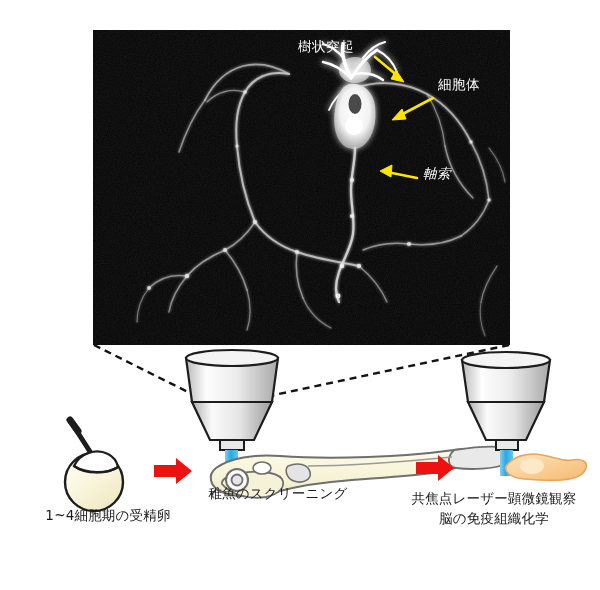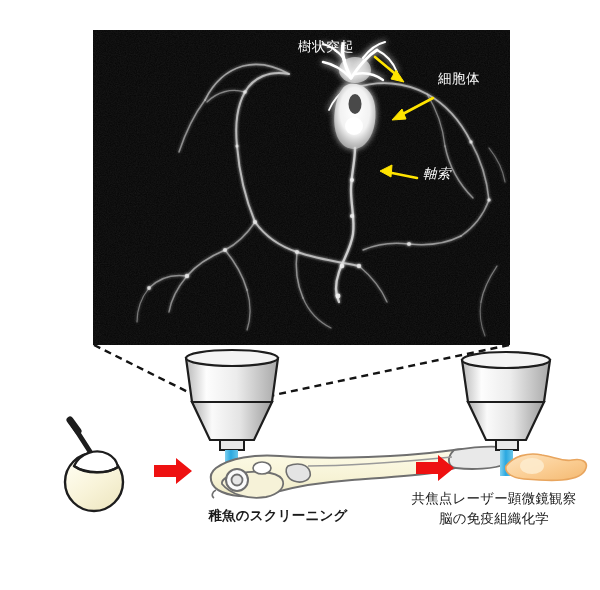--- a/index.html
+++ b/index.html
@@ -43,21 +43,21 @@
   }
   .annot-label {
     position: absolute;
     color: #ffffff;
     font-size: 13.5px;
     letter-spacing: 0.5px;
     white-space: nowrap;
     line-height: 1;
   }
   .lbl-dendrite { left: 205px; top: 10px; }
-  .lbl-soma     { left: 345px; top: 42px; }
+  .lbl-soma     { left: 345px; top: 48px; }
   .lbl-axon     { left: 330px; top: 137px; font-style: italic; }
 
   
   .workflow-svg {
     position: absolute;
     left: 0;
     top: 340px;
     width: 600px;
     height: 180px;
     display: block;
@@ -68,21 +68,21 @@
     position: absolute;
     text-align: center;
     font-size: 13.5px;
     line-height: 1.5;
     color: #1a1a1a;
     white-space: nowrap;
     letter-spacing: 0.2px;
   }
   .caption div { display: block; }
   .cap-step1 { left: 0px;   top: 505px; width: 200px; }
-  .cap-step2 { left: 175px; top: 505px; width: 190px; font-weight: bold; }
+  .cap-step2 { left: 175px; top: 483px; width: 190px; }
   .cap-step3 { left: 372px; top: 488px; width: 228px; }
 </style>
 </head>
 <body>
 
 <div id="figure-root">
 
   <div class="micrograph-panel">
 
     <svg class="micrograph-svg" viewBox="0 0 417 315">
@@ -330,20 +330,21 @@
       <g>
         <path d="M498 126 C506 116 520 112 534 115 C546 117 556 122 564 120
                  C574 118 580 122 578 128 C576 135 566 139 554 140
                  C542 141 528 140 516 139 C506 138 496 134 498 126 Z" fill="url(#brainGrad)" stroke="#e8a55e" stroke-width="1.6"></path>
         <ellipse cx="524" cy="126" rx="12" ry="8" fill="#fdeccf" opacity="0.85"></ellipse>
       </g>
     </g>
   </svg>
 
   <div class="caption cap-step1">
+    <div>1~4細胞期の受精卵</div>
   </div>
 
   <div class="caption cap-step2">
     <div>稚魚のスクリーニング</div>
   </div>
 
   <div class="caption cap-step3">
     <div>共焦点レーザー顕微鏡観察</div>
     <div>脳の免疫組織化学</div>
   </div>

